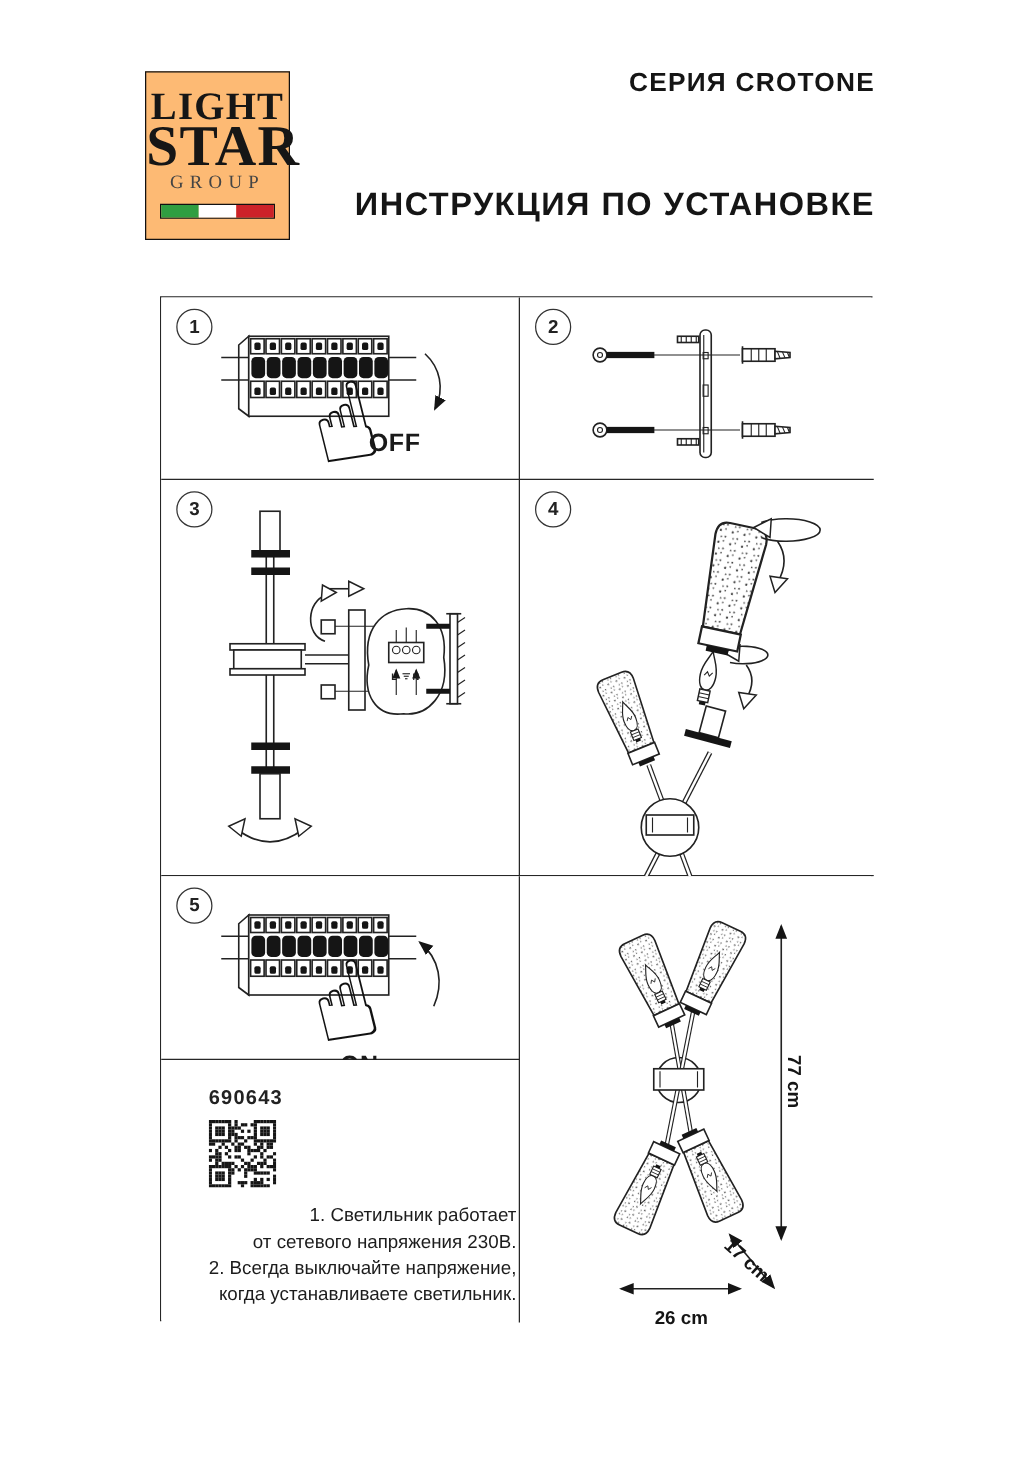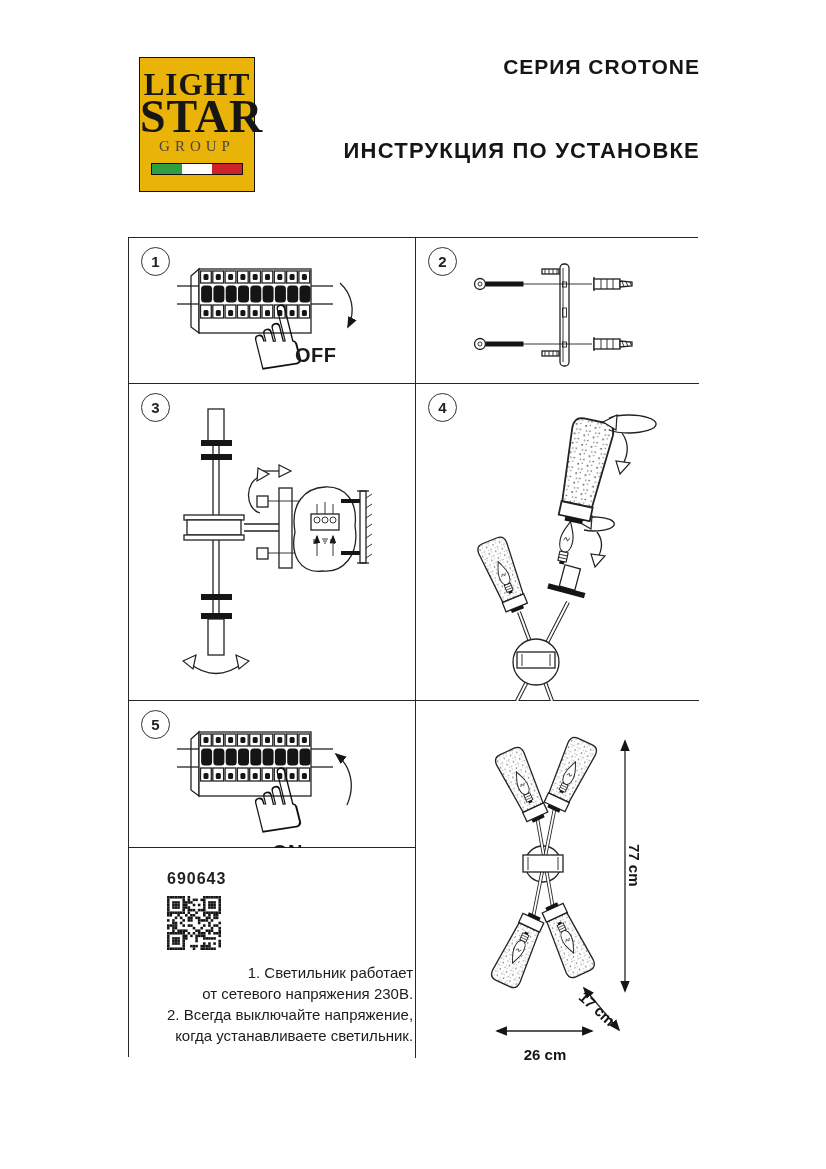--- a/index.html
+++ b/index.html
@@ -1,31 +1,31 @@
 <!DOCTYPE html>
 <html><head>
 <meta charset="utf-8">
 <style>
   html,body{margin:0;padding:0;background:#e8e8e8;}
   .page{position:relative;width:826px;height:1169px;background:#ffffff;margin:0 auto;
         font-family:"Liberation Sans","DejaVu Sans",sans-serif;color:#111;overflow:hidden;}
   
-  .logo-box{position:absolute;left:139px;top:57px;width:114px;height:133px;
-            border:1.6px solid #111;background:#eab308;text-align:center;}
+  .logo-box{position:absolute;left:116px;top:57px;width:114px;height:133px;
+            border:1.6px solid #111;background:#fdba74;text-align:center;}
   .logo-light{font-family:"Liberation Serif","DejaVu Serif",serif;font-weight:bold;
               font-size:31px;line-height:30px;margin-top:12px;letter-spacing:1px;color:#161616;}
   .logo-star{font-family:"Liberation Serif","DejaVu Serif",serif;font-weight:bold;
              font-size:46px;line-height:34px;letter-spacing:1px;color:#161616;}
   .logo-group{font-family:"Liberation Serif","DejaVu Serif",serif;font-size:15px;line-height:20px;
               letter-spacing:5px;color:#444;margin-top:2px;}
   .logo-flag{position:absolute;left:11px;top:105px;width:90px;height:10px;border:1.3px solid #111;display:flex;}
   .logo-flag span{flex:1;height:100%;}
   .hdr{position:absolute;right:126px;text-align:right;font-weight:bold;color:#151515;}
   .hdr-series{top:52px;font-size:21px;line-height:30px;letter-spacing:1px;}
-  .hdr-title{top:137px;font-size:22px;line-height:28px;letter-spacing:1.2px;}
+  .hdr-title{top:149px;font-size:26px;line-height:28px;letter-spacing:1.2px;}
   
   .grid{position:absolute;left:128px;top:237px;width:570px;height:820px;border:1.4px solid #262626;box-sizing:border-box;}
   .cell{position:absolute;box-sizing:border-box;background:#fff;}
   .br{border-right:1.4px solid #262626;}
   .bb{border-bottom:1.4px solid #262626;}
   .badge{position:absolute;left:12px;top:9px;width:27px;height:27px;border:1.5px solid #333;
          border-radius:50%;display:flex;align-items:center;justify-content:center;
          font-size:15px;font-weight:bold;color:#222;}
   .steplabel{position:absolute;font-size:20px;font-weight:bold;color:#1a1a1a;letter-spacing:0.5px;}
   

